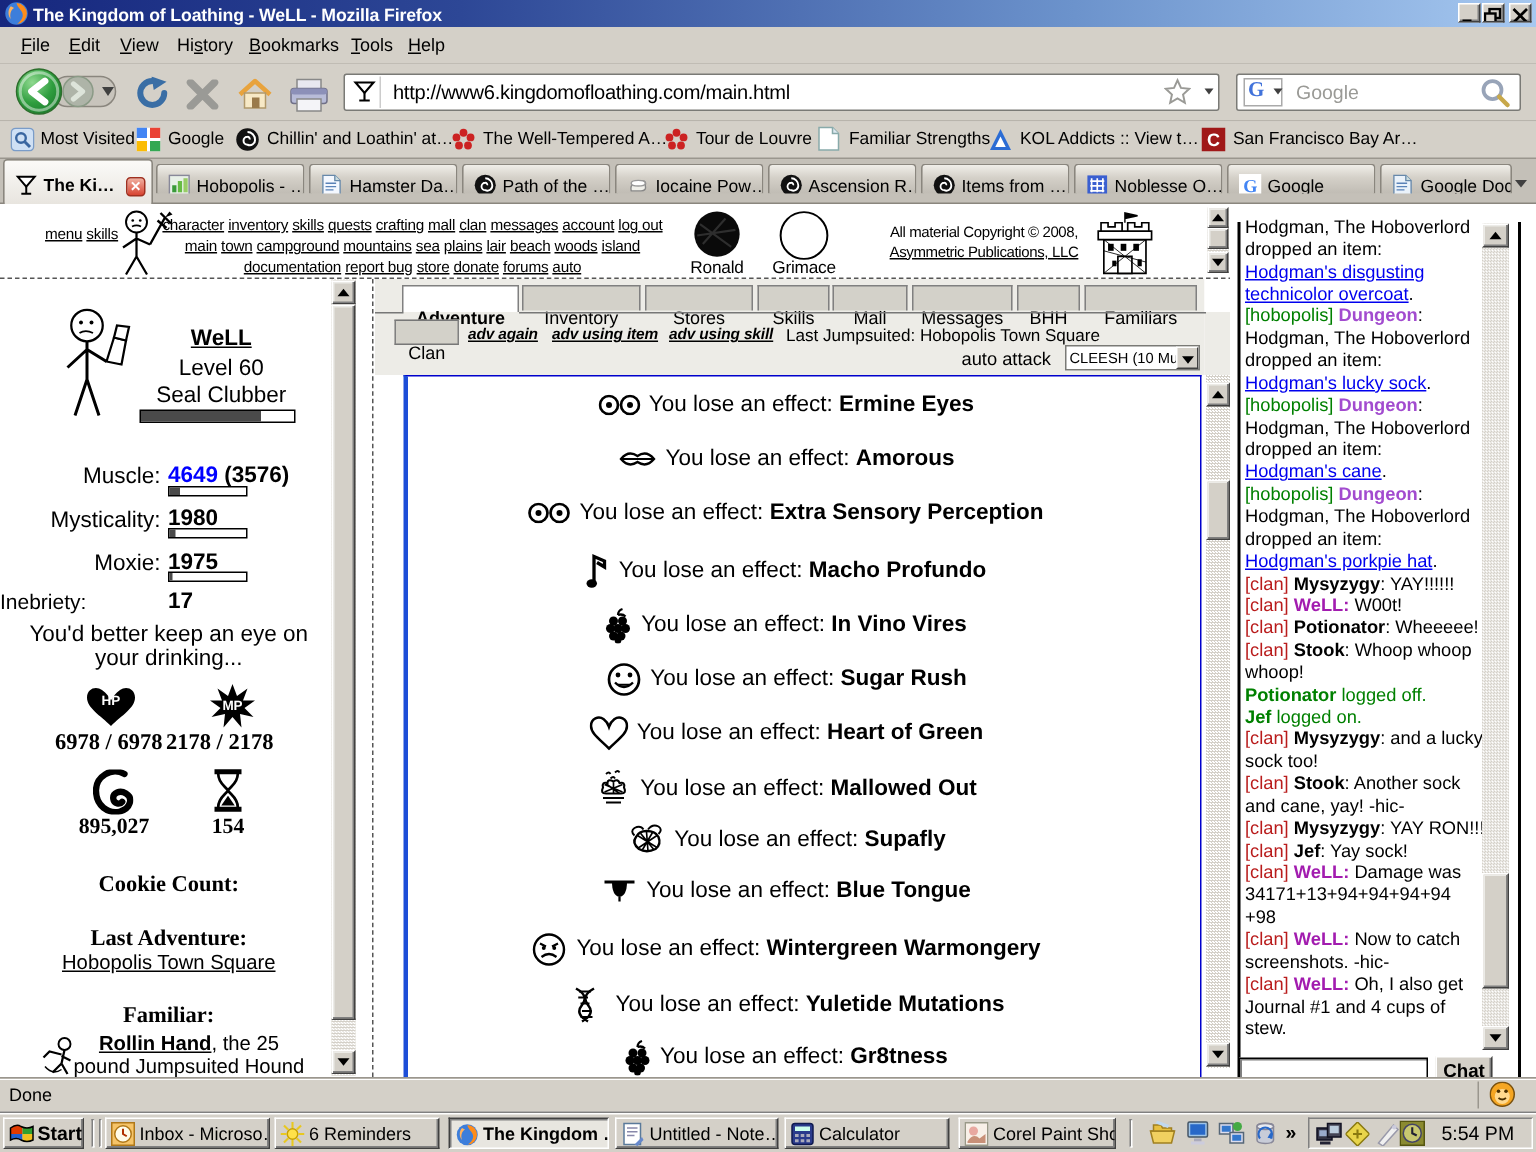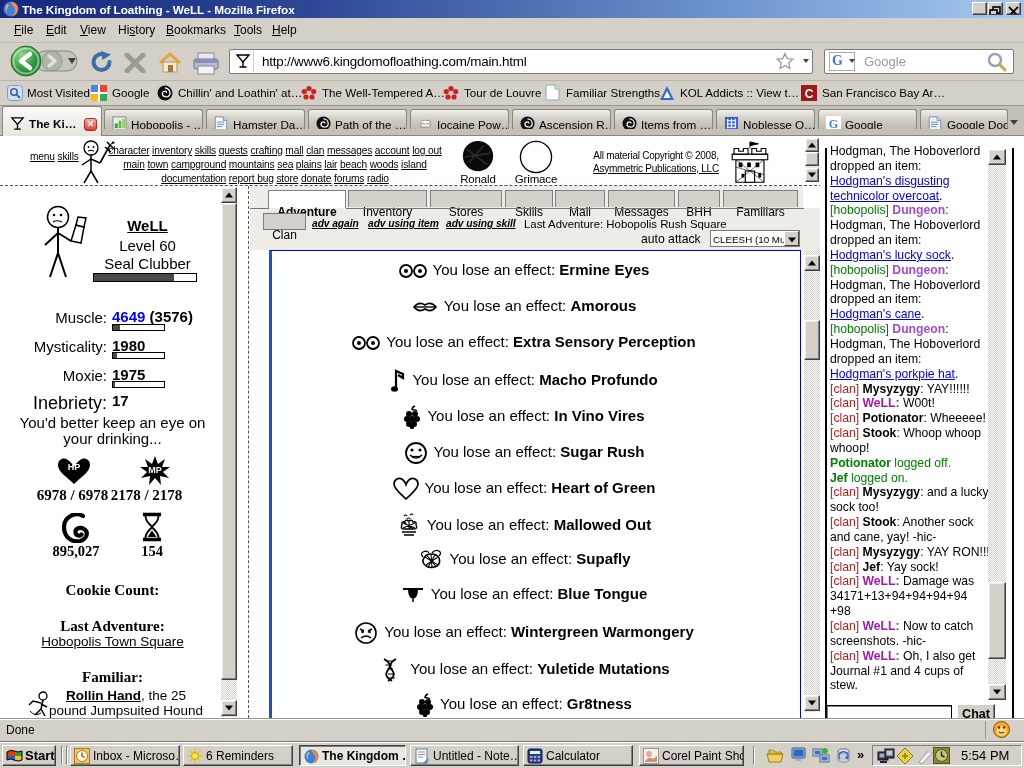--- a/index.html
+++ b/index.html
@@ -296,21 +296,21 @@
         <circle cx="17" cy="9" r="7" fill="#fff" stroke="#000" stroke-width="1.3"></circle>
         <circle cx="14.5" cy="8" r="0.9" fill="#000"></circle>
           <circle cx="19.5" cy="8" r="0.9" fill="#000"></circle>
         <path d="M14 12 Q17 10.5 20 12" fill="none" stroke="#000"></path>
         <path d="M17 16 L17 32 M17 20 L8 26 M17 20 L26 24 M17 32 L10 44 M17 32 L24 44" fill="none" stroke="#000" stroke-width="1.5"></path>
         <path d="M26 24 L36 6 M33 3 L40 10 M31 8 L37 13" stroke="#000" stroke-width="1.6"></path>
         <path d="M36 6 L39 2 L41 4 Z" fill="#000"></path>
       </svg>
       <div style="position:absolute;left:0px;top:9px;width:550px;text-align:center"><a class="k" href="#1">character</a> <a class="k" href="#2">inventory</a> <a class="k" href="#3">skills</a> <a class="k" href="#4">quests</a> <a class="k" href="#5">crafting</a> <a class="k" href="#6">mall</a> <a class="k" href="#7">clan</a> <a class="k" href="#8">messages</a> <a class="k" href="#9">account</a> <a class="k" href="#10">log out</a></div>
       <div style="position:absolute;left:0px;top:23px;width:550px;text-align:center"><a class="k" href="#11">main</a> <a class="k" href="#12">town</a> <a class="k" href="#13">campground</a> <a class="k" href="#14">mountains</a> <a class="k" href="#15">sea</a> <a class="k" href="#16">plains</a> <a class="k" href="#17">lair</a> <a class="k" href="#18">beach</a> <a class="k" href="#19">woods</a> <a class="k" href="#20">island</a></div>
-      <div style="position:absolute;left:0px;top:37px;width:550px;text-align:center"><a class="k" href="#21">documentation</a> <a class="k" href="#22">report bug</a> <a class="k" href="#23">store</a> <a class="k" href="#24">donate</a> <a class="k" href="#25">forums</a> <a class="k" href="#26">radio</a></div>
+      <div style="position:absolute;left:0px;top:37px;width:550px;text-align:center"><a class="k" href="#21">documentation</a> <a class="k" href="#22">report bug</a> <a class="k" href="#23">store</a> <a class="k" href="#24">donate</a> <a class="k" href="#25">forums</a> <a class="k" href="#26">auto</a></div>
       <svg style="position:absolute;left:461px;top:4px" width="34" height="34" viewBox="0 0 36 36">
           <circle cx="18" cy="17" r="16" fill="#0a0a0a"></circle>
           <path d="M6 10 L28 26 M8 24 L24 6 M4 18 L31 14" stroke="#2e2e2e" stroke-width="1.5"></path>
         </svg>
       <div style="position:absolute;left:442px;top:37px;width:72px;text-align:center;font-size:11.5px">Ronald</div>
       <svg style="position:absolute;left:519px;top:4px" width="34" height="34" viewBox="0 0 36 36">
           <circle cx="18" cy="18" r="16.5" fill="#fff" stroke="#000" stroke-width="1.4"></circle>
         </svg>
       <div style="position:absolute;left:500px;top:37px;width:72px;text-align:center;font-size:11.5px">Grimace</div>
       <div style="position:absolute;left:578px;top:14px;width:156px;text-align:center;font-size:10px;letter-spacing:-0.25px;line-height:12.5px">All material Copyright © 2008,<br><a class="k" href="#ap">Asymmetric Publications, LLC</a></div>
@@ -368,21 +368,21 @@
       <div style="position:absolute;left:0;top:152px;width:107px;text-align:right;font-size:15px">Mysticality:</div>
       <div style="position:absolute;left:112px;top:151px;font-size:15px;font-weight:bold">1980</div>
       <div style="position:absolute;left:112px;top:166px;width:53px;height:7px;border:1px solid #000;background:#fff">
           <div style="width:8%;height:100%;background:#4a4a4a"></div>
         </div>
       <div style="position:absolute;left:0;top:181px;width:107px;text-align:right;font-size:15px">Moxie:</div>
       <div style="position:absolute;left:112px;top:180px;font-size:15px;font-weight:bold">1975</div>
       <div style="position:absolute;left:112px;top:195px;width:53px;height:7px;border:1px solid #000;background:#fff">
           <div style="width:3%;height:100%;background:#4a4a4a"></div>
         </div>
-      <div style="position:absolute;left:0;top:207px;width:107px;text-align:right;font-size:18px">Inebriety:</div>
+      <div style="position:absolute;left:0;top:207px;width:107px;text-align:left;font-size:14px">Inebriety:</div>
       <div style="position:absolute;left:112px;top:206px;font-size:15px;font-weight:bold">17</div>
       <div style="position:absolute;left:0;top:229px;width:225px;text-align:center;font-size:15px;line-height:16px">You'd better keep an eye on<br>your drinking...</div>
       <svg style="position:absolute;left:57px;top:271px" width="34" height="28" viewBox="0 0 34 28">
         <path d="M17 27 C10 20 1 15 1 8 C1 2 7 0 11 3 C14 5 16 8 17 10 C18 8 20 5 23 3 C27 0 33 2 33 8 C33 15 24 20 17 27 Z" fill="#000"></path>
         <text x="17" y="13" font-size="9" fill="#fff" text-anchor="middle" font-family="Liberation Sans" font-weight="bold">HP</text>
       </svg>
       <svg style="position:absolute;left:140px;top:270px" width="30" height="30" viewBox="0 0 30 30">
         <path d="M15 0 L18 8 L25 3 L22 11 L30 11 L23 16 L29 22 L20 20 L21 29 L15 22 L9 29 L10 20 L1 22 L7 16 L0 11 L8 11 L5 3 L12 8 Z" fill="#000"></path>
         <text x="15" y="17" font-size="9" fill="#fff" text-anchor="middle" font-family="Liberation Sans" font-weight="bold">MP</text>
       </svg>
@@ -431,21 +431,21 @@
       <div class="ktab" style="left:305px;top:4px;width:50px">Mall</div>
       <div class="ktab" style="left:358px;top:4px;width:67px">Messages</div>
       <div class="ktab" style="left:428px;top:4px;width:42px">BHH</div>
       <div class="ktab" style="left:473px;top:4px;width:75px">Familiars</div>
       <div style="position:absolute;left:0px;top:22px;width:19px;border-top:1px solid #777"></div>
         <div style="position:absolute;left:96px;top:22px;width:458px;border-top:1px solid #777"></div>
       <div class="ktab" style="left:13px;top:27px;width:43px;border-top:1px solid #777;border-bottom:1px solid #777;height:17px">Clan</div>
       <div style="position:absolute;left:62px;top:32px;font-size:10.3px;font-weight:bold;font-style:italic;letter-spacing:-0.1px"><a class="k" href="#a1">adv again</a></div>
         <div style="position:absolute;left:118px;top:32px;font-size:10.3px;font-weight:bold;font-style:italic;letter-spacing:-0.1px"><a class="k" href="#a2">adv using item</a></div>
         <div style="position:absolute;left:196px;top:32px;font-size:10.3px;font-weight:bold;font-style:italic;letter-spacing:-0.1px"><a class="k" href="#a3">adv using skill</a></div>
-      <div style="position:absolute;left:274px;top:32px;font-size:11.4px">Last Adventure: Hobopolis Rush Square</div>
+      <div style="position:absolute;left:274px;top:32px;font-size:11.4px">Last Jumpsuited: Hobopolis Town Square</div>
       <div style="position:absolute;left:391px;top:46px;font-size:12.2px">auto attack</div>
       <div style="position:absolute;left:460px;top:44px;width:90px;height:17px;background:#fff;border:1px solid #7a7a76;font-size:9.8px;overflow:hidden">
           <span style="position:absolute;left:2px;top:3px;white-space:nowrap">CLEESH (10 Mu</span>
           <span style="position:absolute;right:0;top:0;width:15px;height:15px;background:#d4d0c8;border:1px solid;border-color:#fff #404040 #404040 #fff">
             <span class="arr arrD" style="position:absolute;left:7px;top:8px"></span>
           </span>
         </div>
       <div id="mainbox">
         <div class="fx" style="top:10px"><svg width="28" height="14" viewBox="0 0 28 14">
               <circle cx="7" cy="7" r="6" fill="none" stroke="#000" stroke-width="1.8"></circle>

